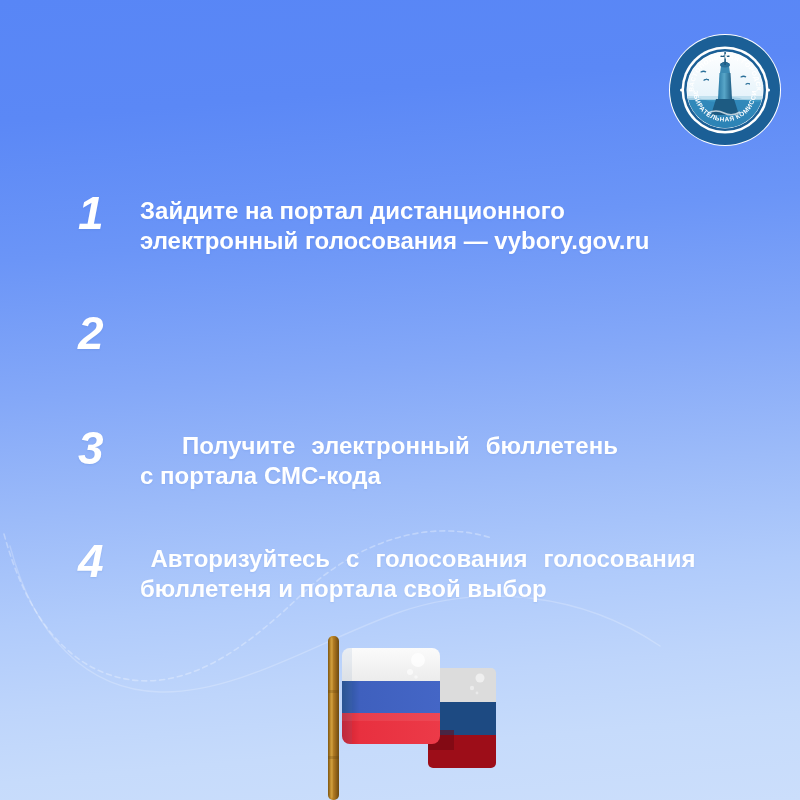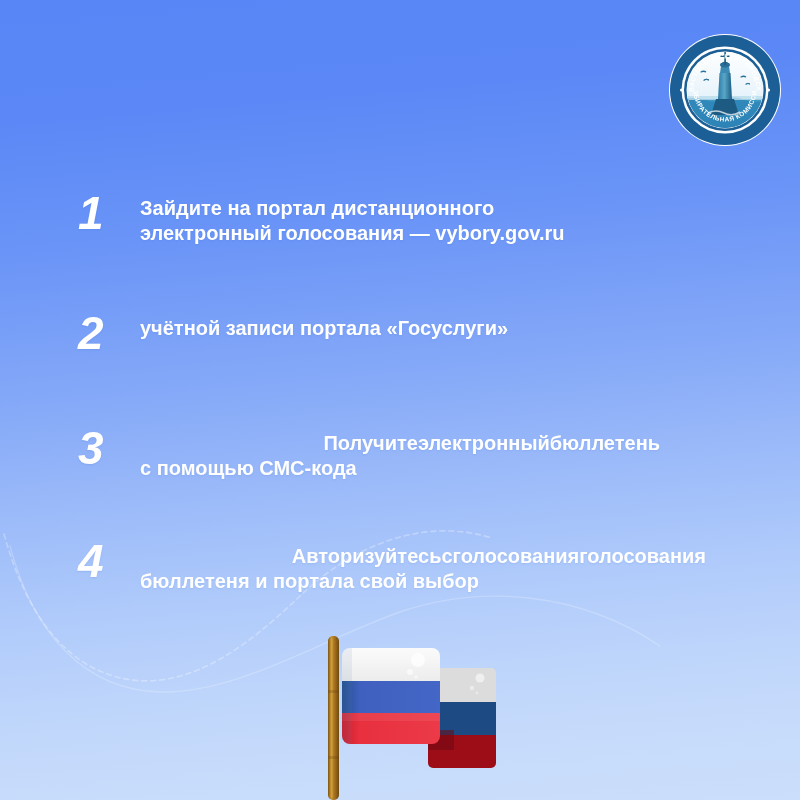--- a/index.html
+++ b/index.html
@@ -67,32 +67,33 @@
     font-style: italic;
     line-height: 1;
     letter-spacing: -0.5px;
     text-shadow: 0 1px 2px rgba(60,110,200,0.18);
   }
   .step-text {
     position: absolute;
     left: 62px;
     top: 0;
     color: #ffffff;
-    font-size: 20px;
+    font-size: 24px;
     font-weight: bold;
     line-height: 1.27;
     text-shadow: 0 1px 2px rgba(60,110,200,0.13);
     white-space: nowrap;
   }
   .step-text .line {
     display: block;
   }
   .step-text .line.justified {
     display: flex;
-    justify-content: flex-end;
+    justify-content: center;
+    gap: 16px;
   }
 
   
   #step-1 { left: 78px; top: 190px; }
   #step-1 .step-text { top: 6px; }
   #step-2 { left: 78px; top: 310px; }
   #step-2 .step-text { top: 6px; }
   #step-3 { left: 78px; top: 425px; }
   #step-3 .step-text { top: 6px; width: 520px; }
   #step-4 { left: 78px; top: 538px; }
@@ -193,33 +194,32 @@
       <div class="step-num">1</div>
       <div class="step-text">
         <span class="line">Зайдите на портал дистанционного</span>
         <span class="line">электронный голосования — vybory.gov.ru</span>
       </div>
     </div>
 
     <div class="step" id="step-2">
       <div class="step-num">2</div>
       <div class="step-text">
-        <span class="line">учётной записи портала «Госуслуги»</span>
       </div>
     </div>
 
     <div class="step" id="step-3">
       <div class="step-num">3</div>
       <div class="step-text">
         <span class="line justified">
             <span>Получите</span>
             <span>электронный</span>
             <span>бюллетень</span>
           </span>
-        <span class="line">с помощью СМС-кода</span>
+        <span class="line">с портала СМС-кода</span>
       </div>
     </div>
 
     <div class="step" id="step-4">
       <div class="step-num">4</div>
       <div class="step-text">
         <span class="line justified">
             <span>Авторизуйтесь</span>
             <span>с</span>
             <span>голосования</span>

